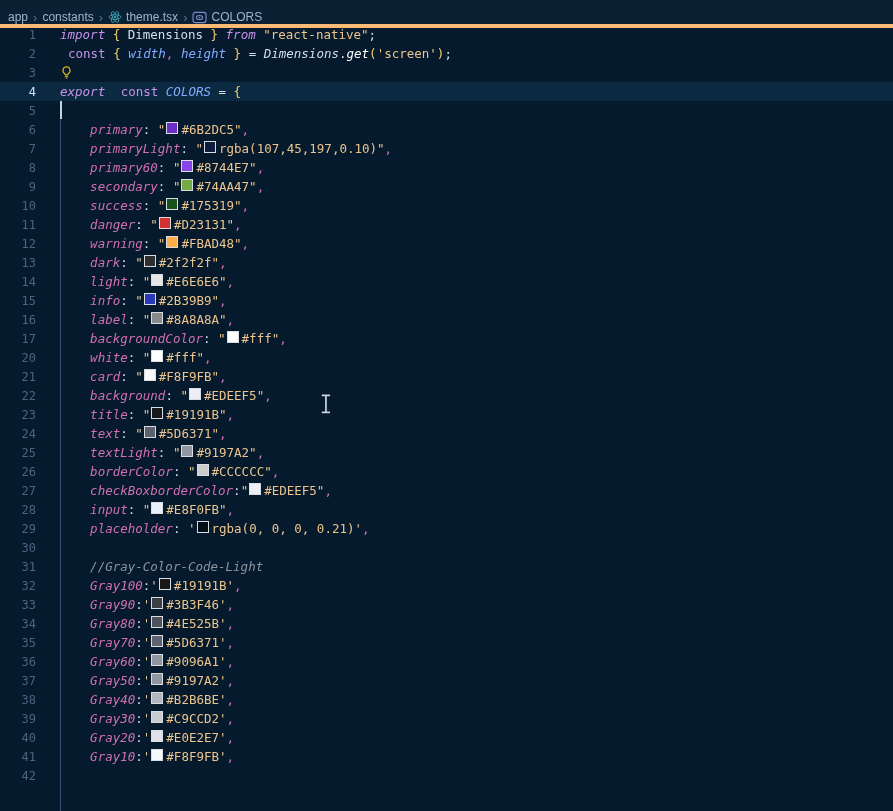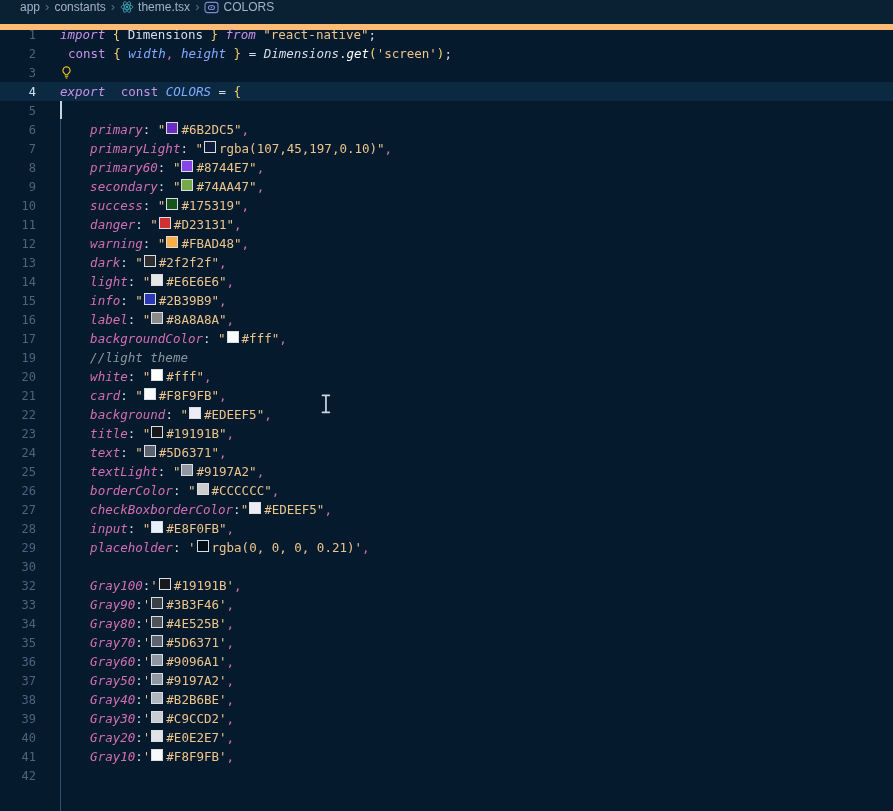--- a/index.html
+++ b/index.html
@@ -2,22 +2,22 @@
 <html><head>
 <meta charset="utf-8">
 <style>
   html,body{margin:0;padding:0;background:#051a2c;}
   .screen{
     position:relative;width:893px;height:811px;overflow:hidden;
     background:#051a2c;font-family:"DejaVu Sans Mono",monospace;
   }
   
   .breadcrumb{
-    height:24px;background:#0a2133;border-bottom:6px solid #fdba74;
-    display:flex;align-items:flex-start;padding-left:20px;
+    height:24px;background:#0a2133;border-bottom:4px solid #fdba74;
+    display:flex;align-items:flex-end;padding-left:8px;
     font-family:"Liberation Sans",sans-serif;font-size:12px;color:#a3b1cc;
   }
   .crumb{display:inline-flex;align-items:center;gap:4px;cursor:pointer;}
   .chev{color:#5c7089;font-size:13px;margin:0 5px;line-height:1;}
   .crumb svg{display:block;}
   
   .lines{position:absolute;top:25px;left:0;right:0;}
   .line{height:19px;display:flex;align-items:center;width:100%;position:relative;z-index:1;}
   .line.active{background:#0b2941;}
   .ln{width:36px;flex:none;text-align:right;color:#4a6580;font-size:12px;user-select:none;}
@@ -286,26 +286,20 @@
           <span class="tok-pu">    </span>
           <span class="tok-pr">backgroundColor</span>
           <span class="tok-pu">: </span>
           <span class="tok-st">"</span>
           <span class="swatch" style="background: rgb(255, 255, 255);"></span>
           <span class="tok-st">#fff"</span>
           <span class="tok-cma">,</span>
         </span>
       </div>
       <div class="line">
-        <span class="ln">19</span>
-        <span class="code">
-          <span class="tok-cm">    //light theme</span>
-        </span>
-      </div>
-      <div class="line">
         <span class="ln">20</span>
         <span class="code">
           <span class="tok-pu">    </span>
           <span class="tok-pr">white</span>
           <span class="tok-pu">: </span>
           <span class="tok-st">"</span>
           <span class="swatch" style="background: rgb(255, 255, 255);"></span>
           <span class="tok-st">#fff"</span>
           <span class="tok-cma">,</span>
         </span>
@@ -414,20 +408,26 @@
           <span class="tok-pu">: </span>
           <span class="tok-st">'</span>
           <span class="swatch" style="background: rgba(0, 0, 0, 0.5);"></span>
           <span class="tok-st">rgba(0, 0, 0, 0.21)'</span>
           <span class="tok-cma">,</span>
         </span>
       </div>
       <div class="line">
         <span class="ln">30</span>
         <span class="code"></span>
+      </div>
+      <div class="line">
+        <span class="ln">31</span>
+        <span class="code">
+          <span class="tok-cm">    //Gray-Color-Code-Light</span>
+        </span>
       </div>
       <div class="line">
         <span class="ln">32</span>
         <span class="code">
           <span class="tok-pu">    </span>
           <span class="tok-pr">Gray100</span>
           <span class="tok-pu">:</span>
           <span class="tok-st">'</span>
           <span class="swatch" style="background: rgb(25, 25, 27);"></span>
           <span class="tok-st">#19191B'</span>

